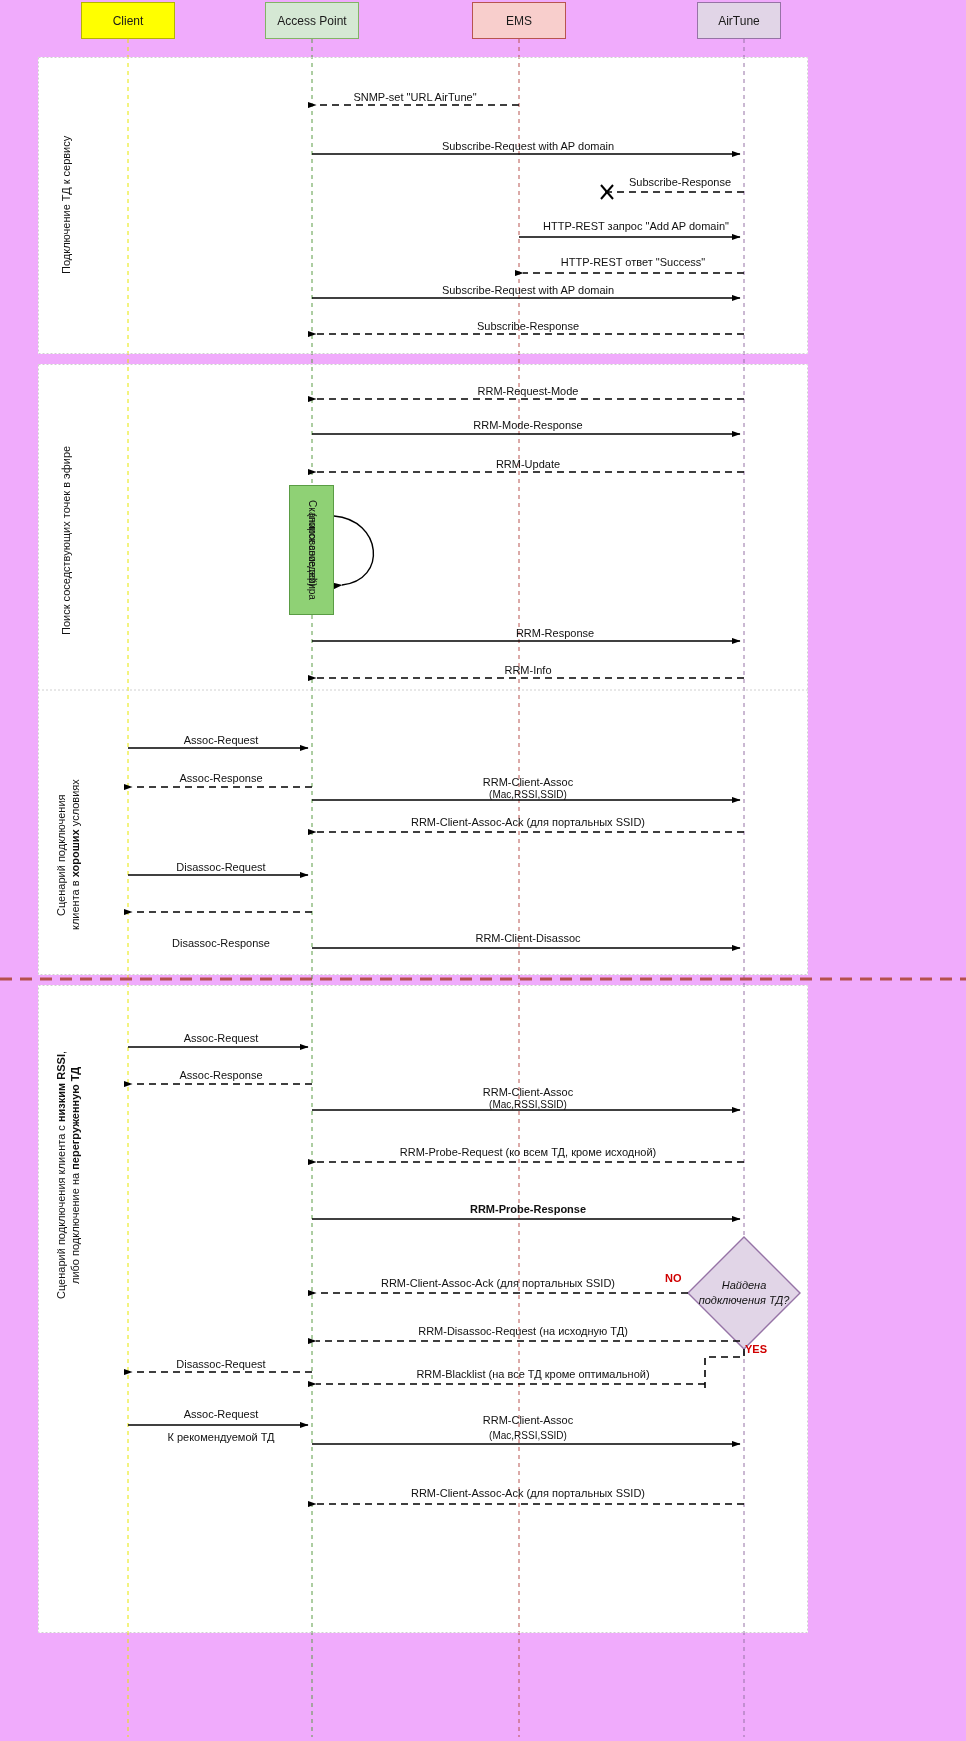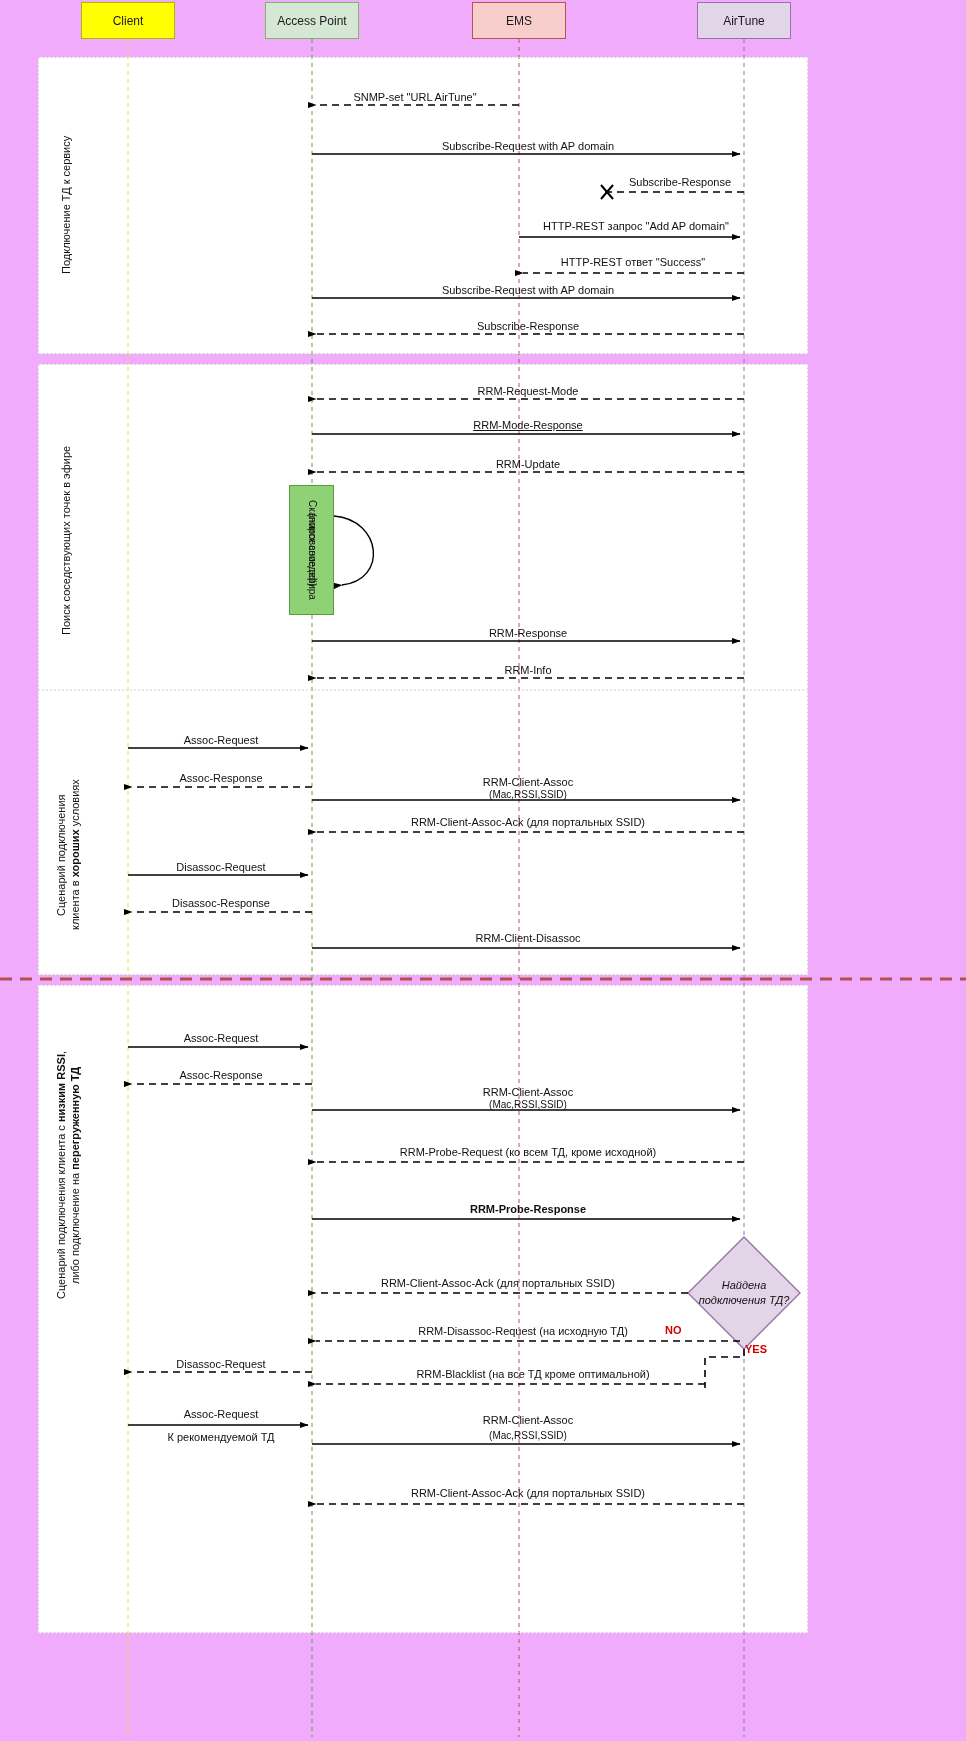--- a/index.html
+++ b/index.html
@@ -35,21 +35,21 @@
 
   <div class="actor-box" style="left:81px;top:2px;width:94px;height:37px;background:#ffff00;border-color:#b5b500;">
     <span>Client</span>
   </div>
   <div class="actor-box" style="left:265px;top:2px;width:94px;height:37px;background:#d5e8d4;border-color:#82b366;">
     <span>Access Point</span>
   </div>
   <div class="actor-box" style="left:472px;top:2px;width:94px;height:37px;background:#f8cecc;border-color:#b85450;">
     <span>EMS</span>
   </div>
-  <div class="actor-box" style="left:697px;top:2px;width:94px;height:37px;background:#e1d5e7;border-color:#9673a6;">
+  <div class="actor-box" style="left:697px;top:2px;width:84px;height:37px;background:#e1d5e7;border-color:#9673a6;">
     <span>AirTune</span>
   </div>
 
   <svg id="diagram">
     <defs>
       <marker id="ah" markerWidth="9" markerHeight="9" refX="8.4" refY="3.2" orient="auto" markerUnits="userSpaceOnUse">
         <path d="M0,0 L9,3.2 L0,6.4 z" fill="#000"></path>
       </marker>
       <marker id="ahl" markerWidth="9" markerHeight="9" refX="0.6" refY="3.2" orient="auto" markerUnits="userSpaceOnUse">
         <path d="M9,0 L0,3.2 L9,6.4 z" fill="#000"></path>
@@ -156,27 +156,27 @@
       <span style="position:absolute;left:528px;transform:translateX(-50%);">Subscribe-Request with AP domain</span>
     </div>
   <div class="msg" style="left:0;top:320px;width:966px;">
       <span style="position:absolute;left:528px;transform:translateX(-50%);">Subscribe-Response</span>
     </div>
 
   <div class="msg" style="left:0;top:385px;width:966px;">
       <span style="position:absolute;left:528px;transform:translateX(-50%);">RRM-Request-Mode</span>
     </div>
   <div class="msg" style="left:0;top:419px;width:966px;">
-      <span style="position:absolute;left:528px;transform:translateX(-50%);text-decoration:underline;">RRM-Mode-Response</span>
+      <span style="position:absolute;left:528px;transform:translateX(-50%);">RRM-Mode-Response</span>
     </div>
   <div class="msg" style="left:0;top:458px;width:966px;">
       <span style="position:absolute;left:528px;transform:translateX(-50%);">RRM-Update</span>
     </div>
   <div class="msg" style="left:0;top:627px;width:966px;">
-      <span style="position:absolute;left:528px;transform:translateX(-50%);">RRM-Response</span>
+      <span style="position:absolute;left:555px;transform:translateX(-50%);">RRM-Response</span>
     </div>
   <div class="msg" style="left:0;top:664px;width:966px;">
       <span style="position:absolute;left:528px;transform:translateX(-50%);">RRM-Info</span>
     </div>
 
   <div class="msg" style="left:0;top:734px;width:966px;">
       <span style="position:absolute;left:221px;transform:translateX(-50%);">Assoc-Request</span>
     </div>
   <div class="msg" style="left:0;top:772px;width:966px;">
       <span style="position:absolute;left:221px;transform:translateX(-50%);">Assoc-Response</span>
@@ -187,21 +187,21 @@
   <div class="msg sub" style="left:0;top:789px;width:966px;">
       <span style="position:absolute;left:528px;transform:translateX(-50%);">(Mac,RSSI,SSID)</span>
     </div>
   <div class="msg" style="left:0;top:816px;width:966px;">
       <span style="position:absolute;left:528px;transform:translateX(-50%);">RRM-Client-Assoc-Ack (для портальных SSID)</span>
     </div>
   <div class="msg" style="left:0;top:861px;width:966px;">
       <span style="position:absolute;left:221px;transform:translateX(-50%);">Disassoc-Request</span>
     </div>
   <div class="msg" style="left:0;top:897px;width:966px;">
-      <span style="position:absolute;left:221px;transform:translateX(-50%);">Disassoc-Response</span>
+      <span style="position:absolute;left:221px;transform:translateX(-50%);margin-top:40px;">Disassoc-Response</span>
     </div>
   <div class="msg" style="left:0;top:932px;width:966px;">
       <span style="position:absolute;left:528px;transform:translateX(-50%);">RRM-Client-Disassoc</span>
     </div>
 
   <div class="msg" style="left:0;top:1032px;width:966px;">
       <span style="position:absolute;left:221px;transform:translateX(-50%);">Assoc-Request</span>
     </div>
   <div class="msg" style="left:0;top:1069px;width:966px;">
       <span style="position:absolute;left:221px;transform:translateX(-50%);">Assoc-Response</span>
@@ -243,16 +243,16 @@
       <span style="position:absolute;left:528px;transform:translateX(-50%);">(Mac,RSSI,SSID)</span>
     </div>
   <div class="msg" style="left:0;top:1487px;width:966px;">
       <span style="position:absolute;left:528px;transform:translateX(-50%);">RRM-Client-Assoc-Ack (для портальных SSID)</span>
     </div>
 
   <div class="diamond-label" style="left:744px;top:1278px;transform:translateX(-50%);font-style:italic;">
     <span>Найдена</span><br>
     <span>подключения ТД?</span>
   </div>
-  <div class="branch" style="left:665px;top:1324px;">NO</div>
+  <div class="branch" style="left:665px;top:1272px;">NO</div>
   <div class="branch" style="left:745px;top:1343px;">YES</div>
 
 </div>
 
 </body></html>

